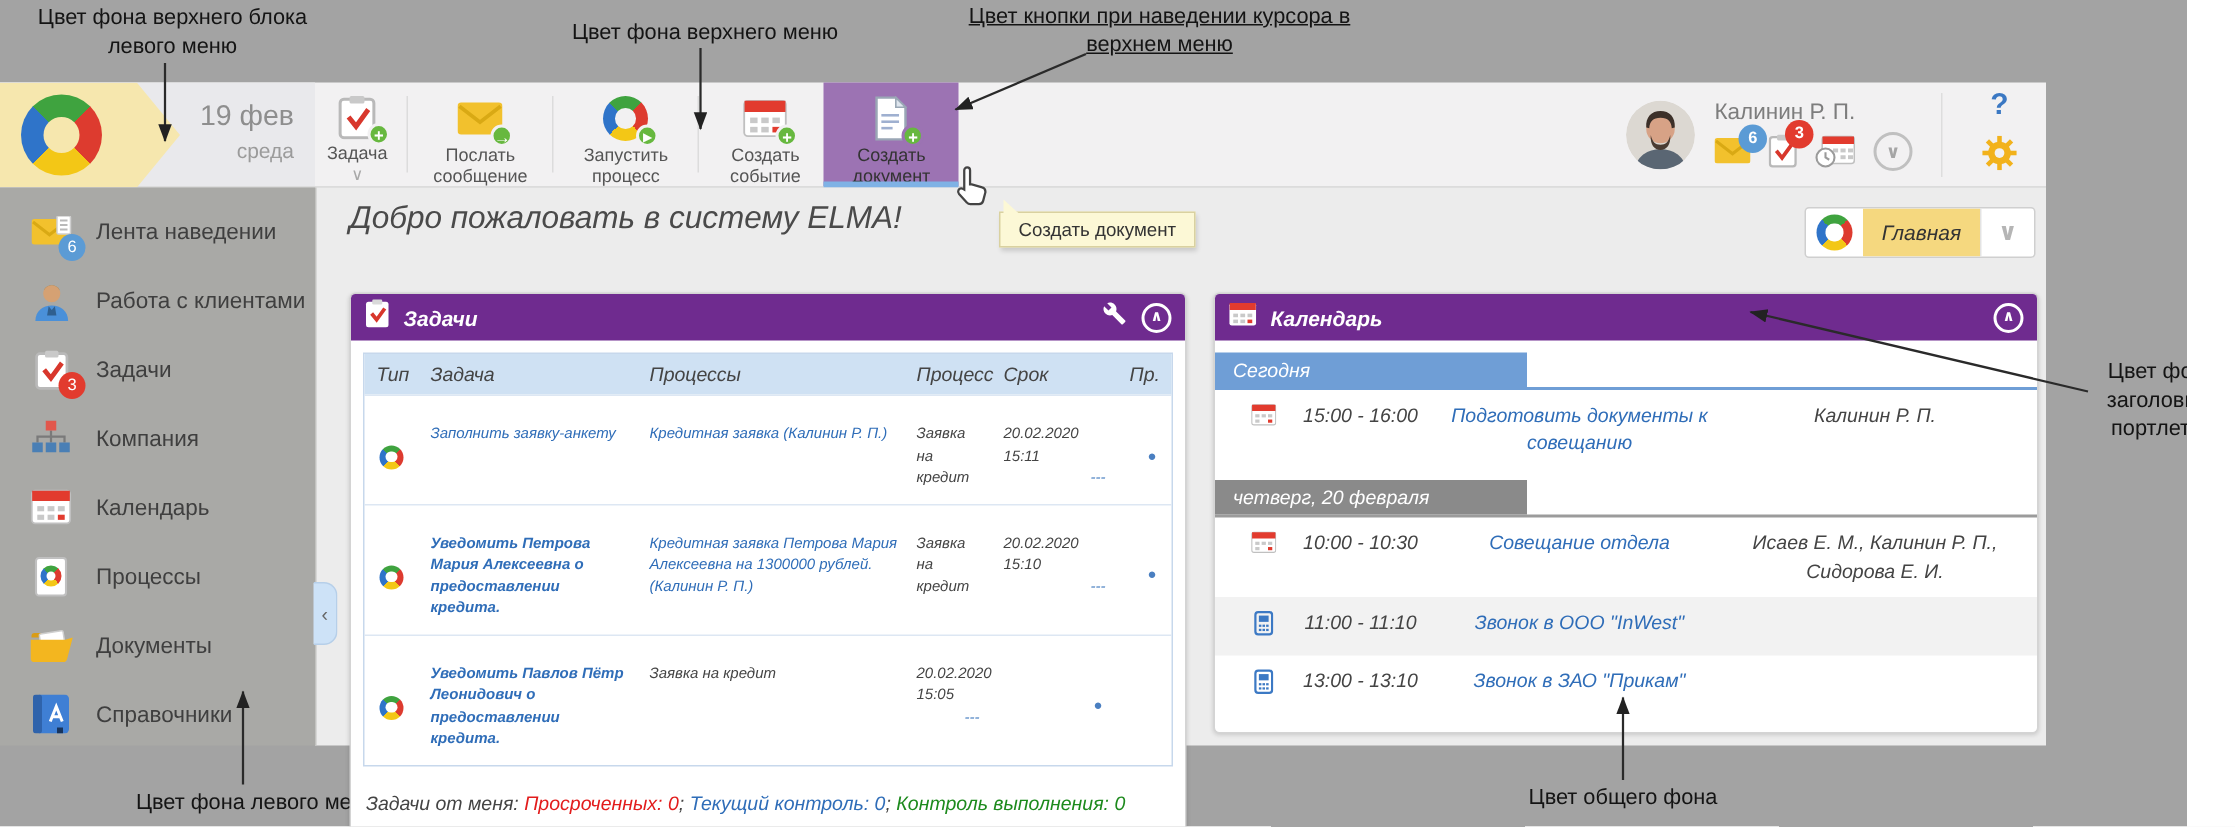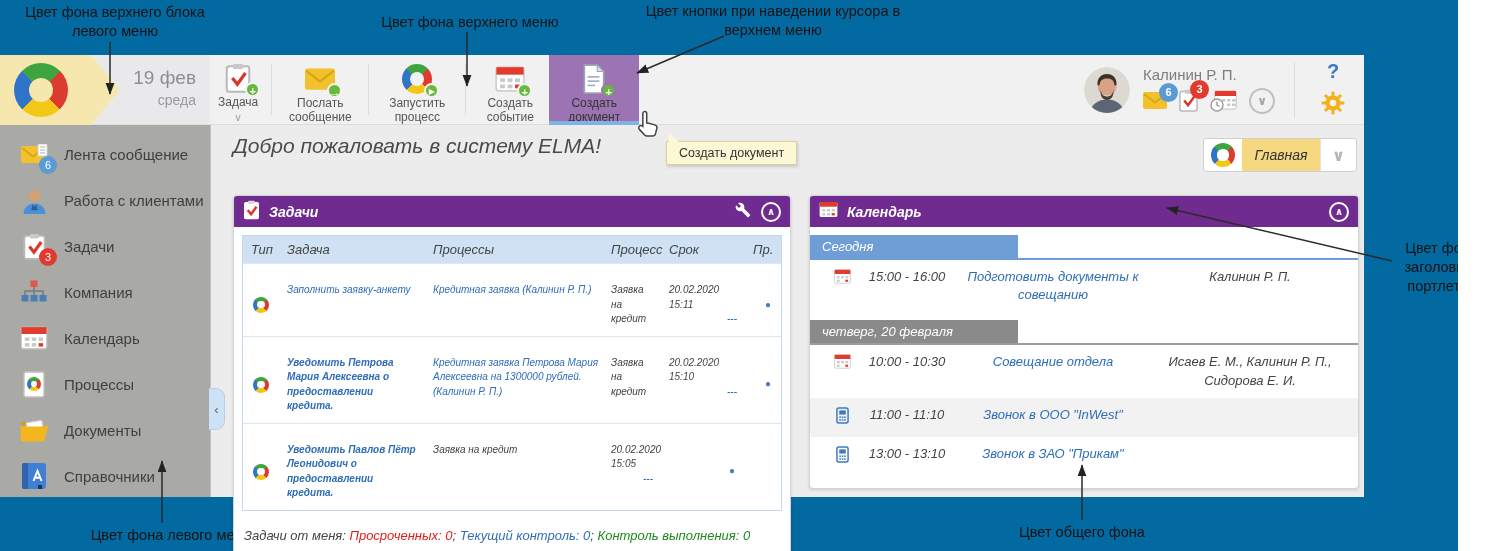--- a/index.html
+++ b/index.html
@@ -1,18 +1,18 @@
 <!DOCTYPE html>
 <html><head>
 <meta charset="utf-8">
 <style>
   * { margin:0; padding:0; box-sizing:border-box; }
   html,body { background:#fff; }
   body { font-family:"Liberation Sans","DejaVu Sans",sans-serif; }
-  .page { position:relative; width:1458px; height:551px; background:#0369a1; overflow:hidden; }
+  .page { position:relative; width:1458px; height:551px; background:#a3a3a3; overflow:hidden; }
 
   
   .ann { position:absolute; font-size:14.5px; line-height:19px; text-align:center; color:#141414; }
   .arrows { position:absolute; inset:0; pointer-events:none; z-index:60; }
 
   
   .app { position:absolute; left:0; top:55px; width:1364px; height:442px; }
 
   
   .topbar { position:relative; height:70px; display:flex; background:#f2f1f2; border-bottom:1px solid #dcdcdc; }
@@ -144,21 +144,21 @@
       <line x1="467" y1="32" x2="467" y2="86" marker-end="url(#ah)"></line>
       <line x1="724" y1="36" x2="637" y2="73" marker-end="url(#ah)"></line>
       <line x1="1392" y1="261" x2="1167" y2="208" marker-end="url(#ah)"></line>
       <line x1="162" y1="523" x2="162" y2="461" marker-end="url(#ah)"></line>
       <line x1="1082" y1="520" x2="1082" y2="465" marker-end="url(#ah)"></line>
     </g>
   </svg>
 
   <div class="ann" style="left:15px; top:3px; width:200px;">Цвет фона верхнего блока левого меню</div>
   <div class="ann" style="left:370px; top:13px; width:200px;">Цвет фона верхнего меню</div>
-  <div class="ann" style="left:642px; top:2px; width:262px;">Цвет кнопки при наведении курсора в верхнем меню</div>
+  <div class="ann" style="left:642px; top:2px; width:262px;text-decoration:underline;">Цвет кнопки при наведении курсора в верхнем меню</div>
   <div class="ann" style="left:1393px; top:239px; width:97px;">Цвет фона заголовков портлетов</div>
   <div class="ann" style="left:72px; top:526px; width:200px;">Цвет фона левого меню</div>
   <div class="ann" style="left:982px; top:523px; width:200px;">Цвет общего фона</div>
 
   <div class="app">
 
     <div class="topbar">
       <div class="topbar-left">
         <div class="pentagon"></div>
         <span class="elma-ring logo-big"></span>
@@ -320,21 +320,21 @@
                 <path d="M1 4l11 8.5L23 4" fill="none" stroke="#d9a914" stroke-width="2"></path>
                 <rect x="17" y="0" width="9" height="12" rx="1" fill="#fff" stroke="#cfcfcf"></rect>
                 <g stroke="#b9b9b9" stroke-width="1.2">
                   <line x1="19" y1="3" x2="24" y2="3"></line>
                   <line x1="19" y1="6" x2="24" y2="6"></line>
                   <line x1="19" y1="9" x2="24" y2="9"></line>
                 </g>
               </svg>
             <span class="side-badge blue">6</span>
           </span>
-          <span class="side-label">Лента сообщение</span>
+          <span class="side-label">Лента наведении</span>
         </div>
         <div class="side-item">
           <span class="side-icon">
             <svg width="27" height="27" viewBox="0 0 26 26">
                 <path d="M8 6a5.5 5 0 0110 0l-1 2H9z" fill="#b08954"></path>
                 <circle cx="13" cy="8.5" r="5.5" fill="#d5a173"></circle>
                 <path d="M2.5 26c0-6.5 4.8-10 10.5-10s10.5 3.5 10.5 10z" fill="#4a90d9"></path>
                 <path d="M11 16.5l2 2.5 2-2.5 1 6h-6z" fill="#2f5f8f"></path>
               </svg>
           </span>

